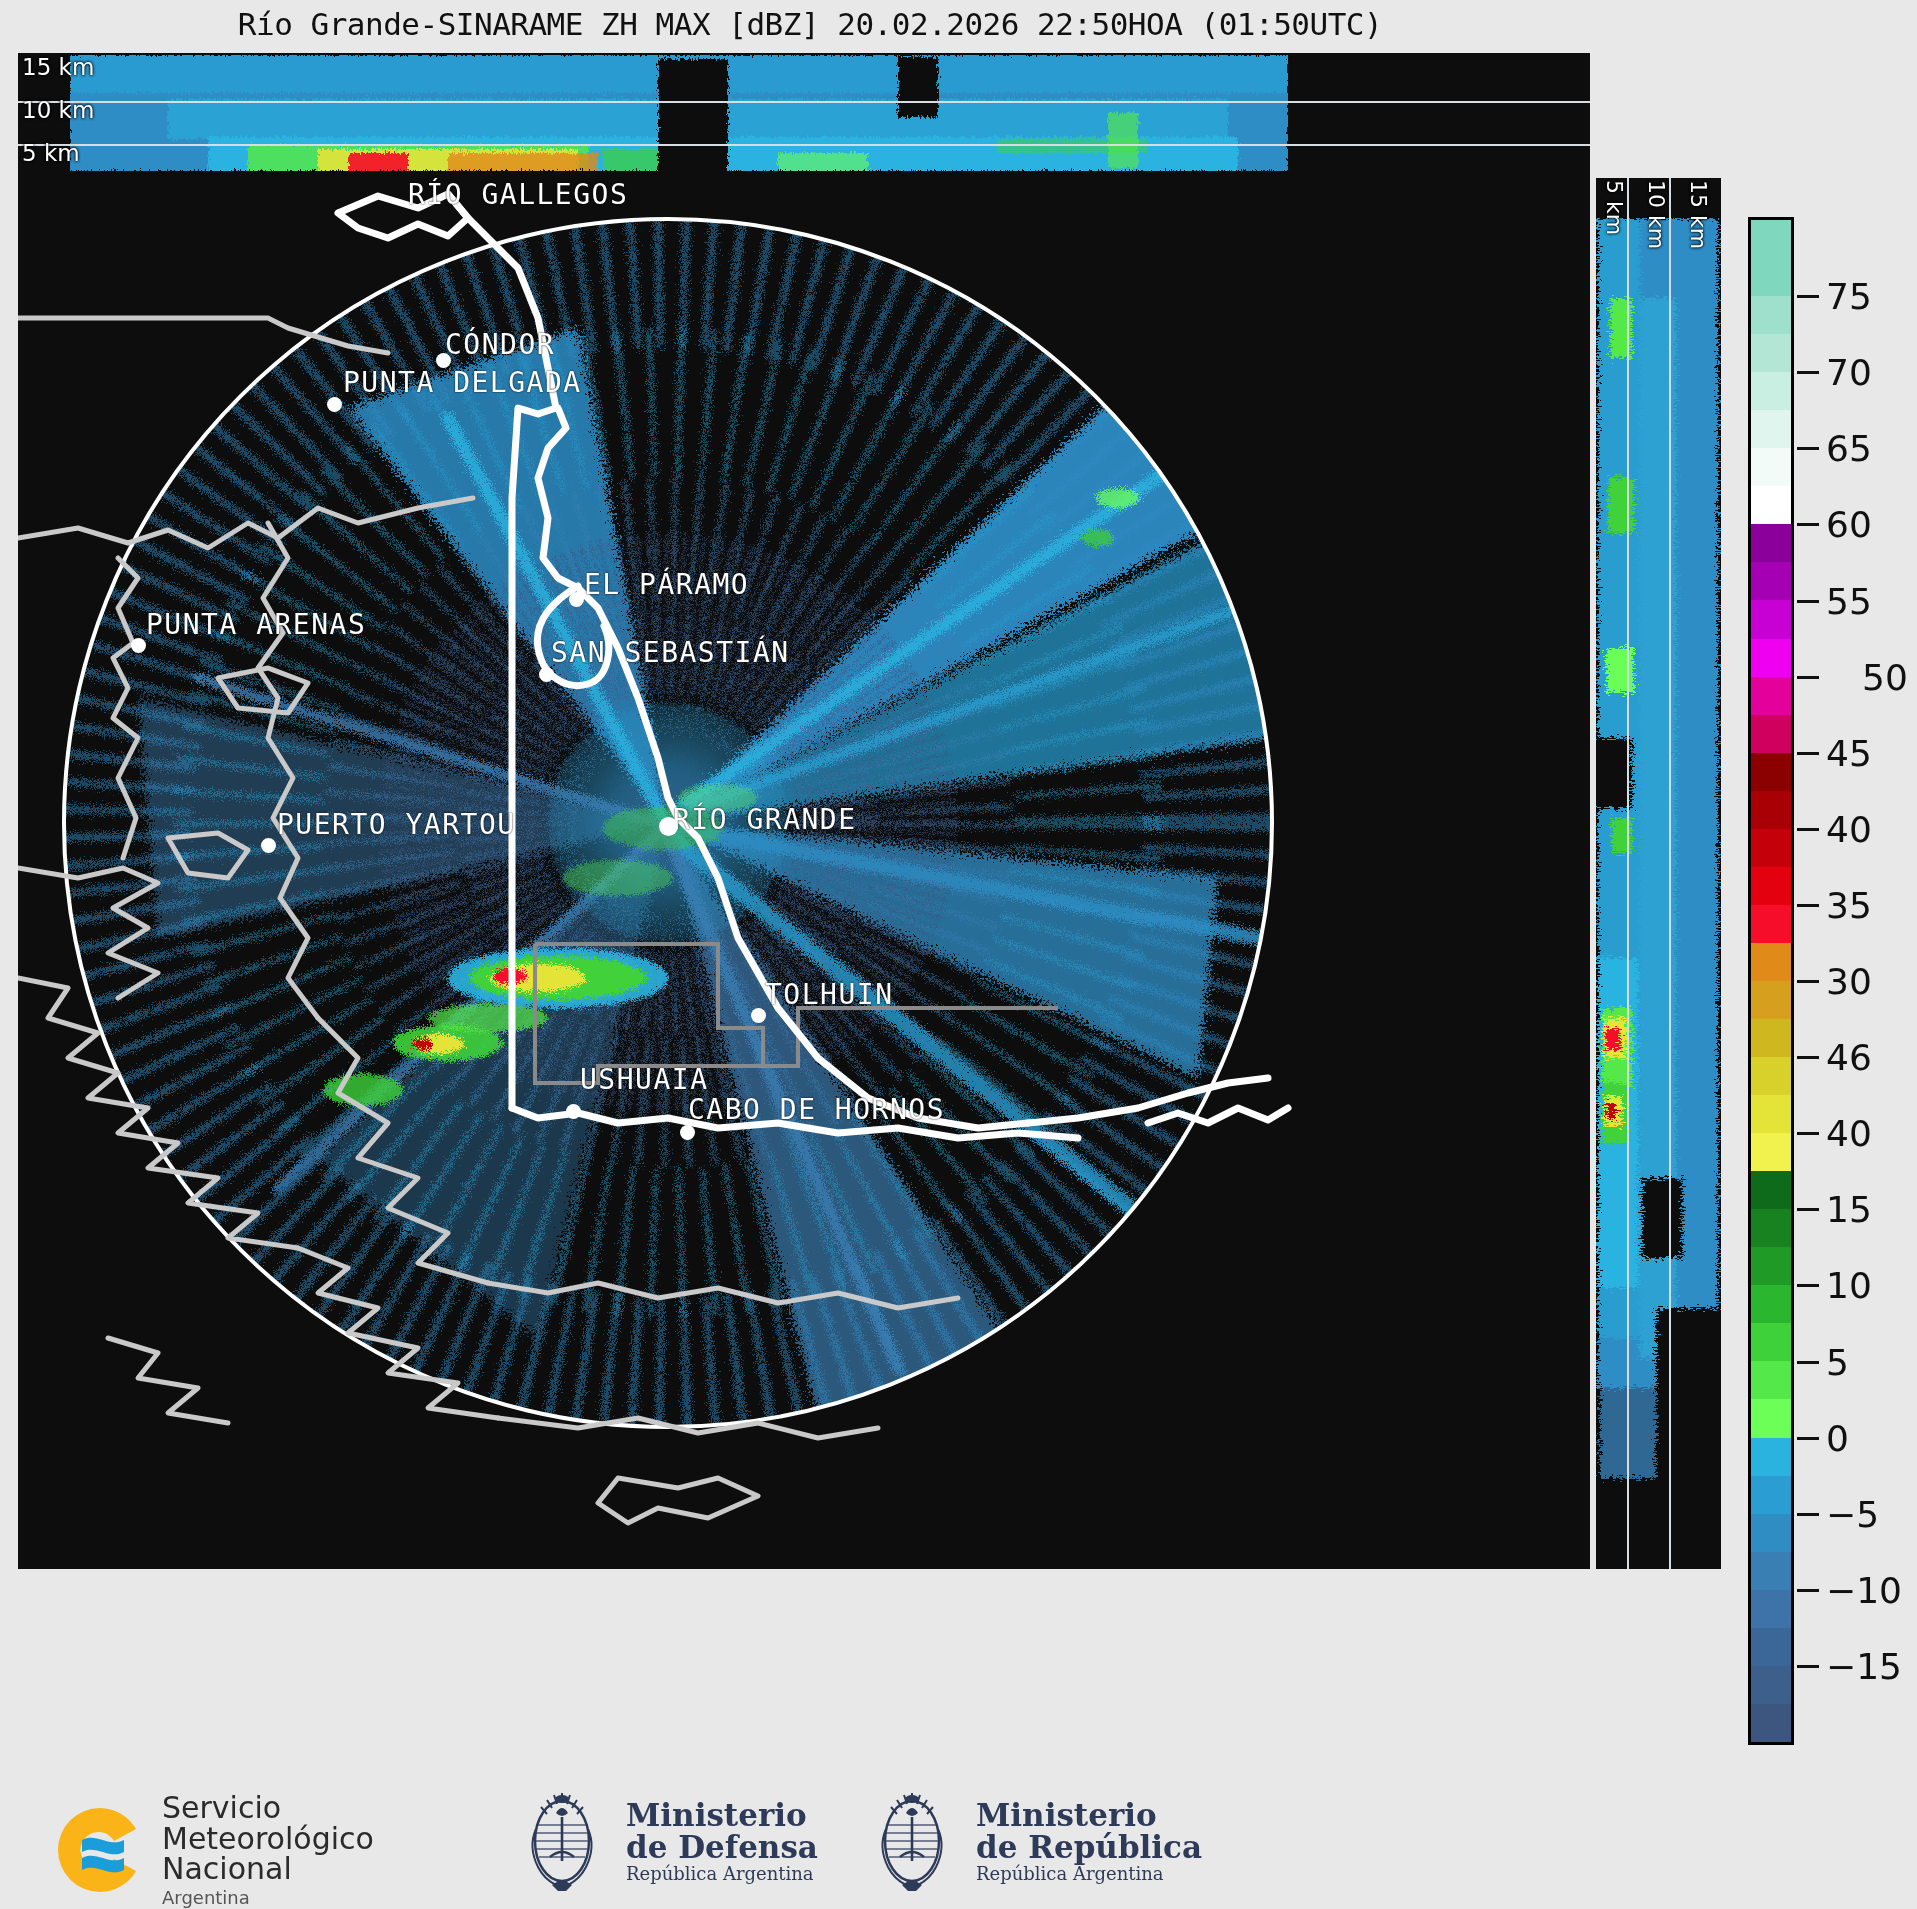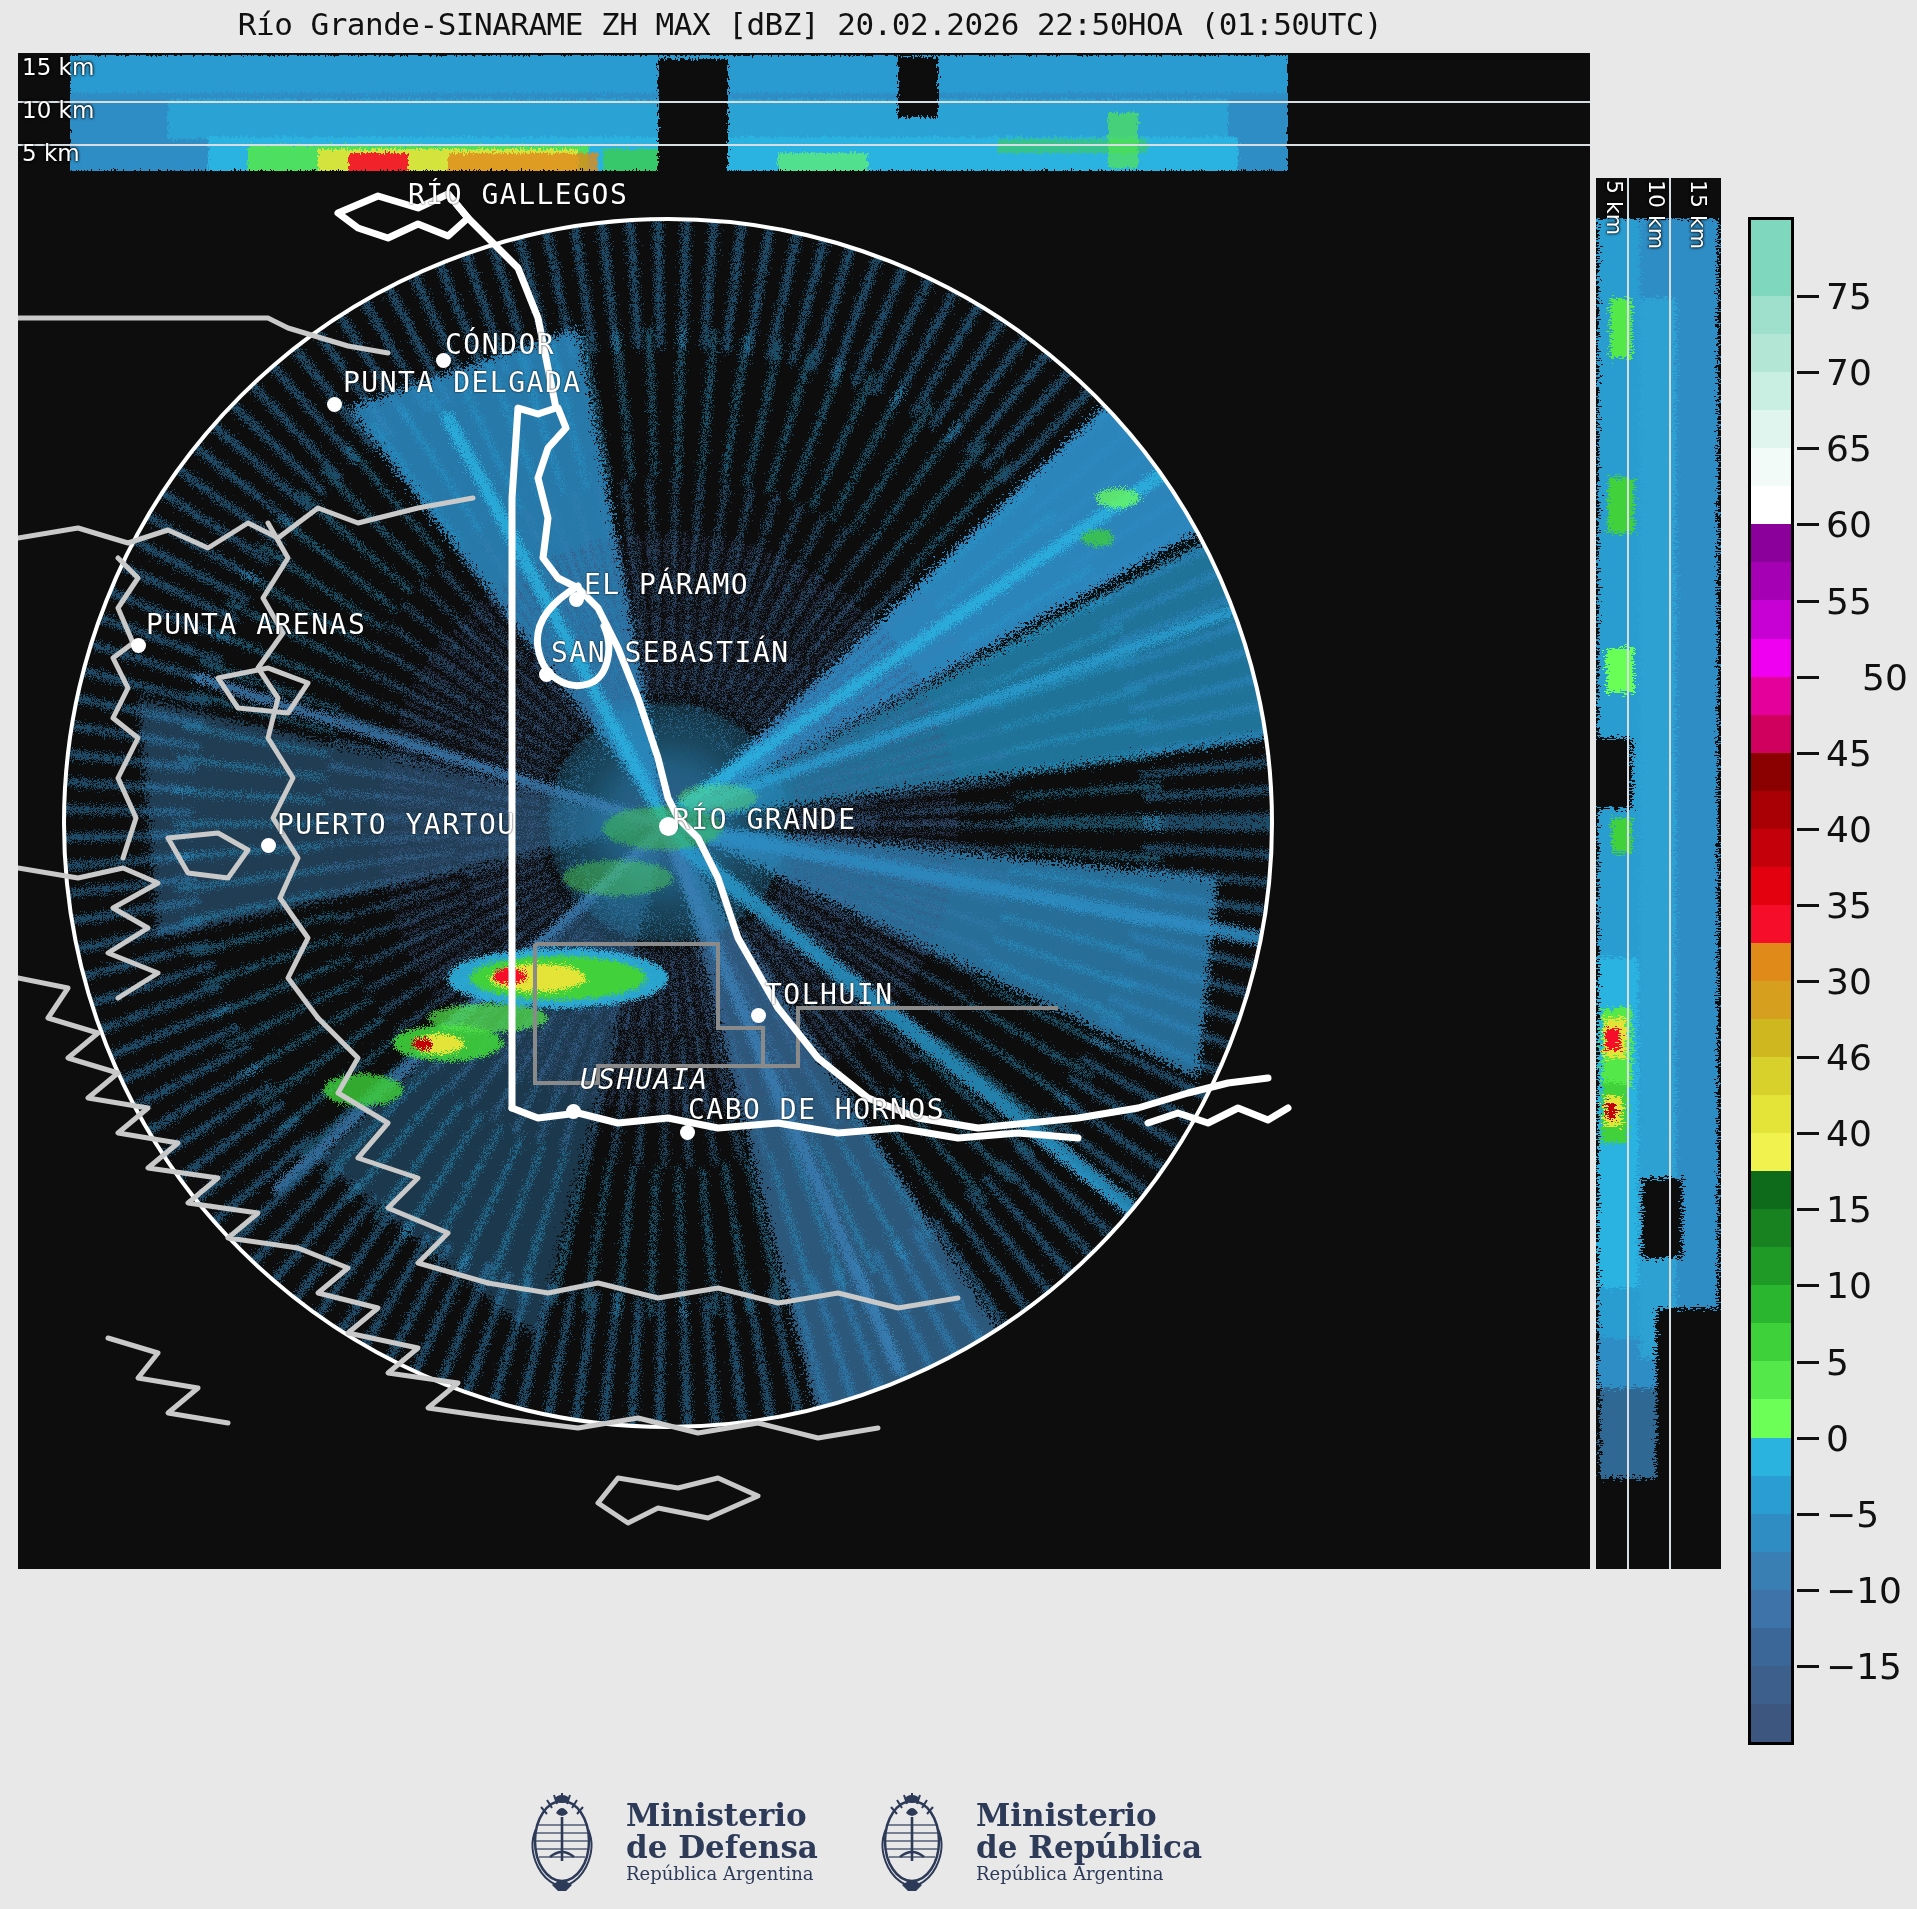--- a/index.html
+++ b/index.html
@@ -289,21 +289,21 @@
     <div class="citydot" style="left:243px;top:660px;"></div>
     <div class="citylabel" style="left:259px;top:630px;">PUERTO YARTOU</div>
 
     <div class="citydot" style="left:641px;top:639px;width:19px;height:19px;"></div>
     <div class="citylabel" style="left:655px;top:597px;margin-top:28px;">RÍO GRANDE</div>
 
     <div class="citydot" style="left:733px;top:830px;"></div>
     <div class="citylabel" style="left:747px;top:800px;">TOLHUIN</div>
 
     <div class="citydot" style="left:548px;top:926px;"></div>
-    <div class="citylabel" style="left:562px;top:885px;font-style:italic;">USHUAIA</div>
+    <div class="citylabel" style="left:562px;top:885px;">USHUAIA</div>
 
     <div class="citydot" style="left:662px;top:947px;"></div>
     <div class="citylabel" style="left:670px;top:915px;">CABO DE HORNOS</div>
   </div>
 
 
   <div id="xsec-right">
     <svg width="125" height="1391" viewBox="0 0 125 1391">
       <defs>
         <filter id="pxr" x="-10%" y="0" width="130%" height="100%">
@@ -419,20 +419,33 @@
       <div class="cbtick" style="top: 1512.7px;"></div>
       <div class="cblab" style="top: 1513.7px;">−5</div>
       <div class="cbtick" style="top: 1588.8px;"></div>
       <div class="cblab" style="top: 1589.8px;">−10</div>
       <div class="cbtick" style="top: 1664.9px;"></div>
       <div class="cblab" style="top: 1665.9px;">−15</div>
     </div>
 
   <div id="footer">
 
+    <div class="logo" style="left:52px;top:18px;">
+      <svg width="96" height="96" viewBox="0 0 96 96">
+        <path d="M48 6 A42 42 0 1 0 48 90 A42 42 0 0 0 84 69 L62 57 A18 18 0 1 1 62 39 L84 27 A42 42 0 0 0 48 6 Z" fill="#fbb417"></path>
+        <path d="M30 38 C44 30 58 46 72 38 L72 50 C58 58 44 42 30 50 Z" fill="#1b9dd9"></path>
+        <path d="M30 56 C44 48 58 64 72 56 L72 68 C58 76 44 60 30 68 Z" fill="#1b9dd9"></path>
+      </svg>
+      <div class="smn-txt">
+        <div class="smn-l1">Servicio</div>
+        <div class="smn-l1">Meteorológico</div>
+        <div class="smn-l1">Nacional</div>
+        <div class="smn-l2">Argentina</div>
+      </div>
+    </div>
 
     <div class="logo" style="left:512px;top:12px;">
       <svg width="100" height="108" viewBox="0 0 100 108">
         <ellipse cx="50" cy="54" rx="27" ry="40" fill="none" stroke="#2d3a58" stroke-width="2.5"></ellipse>
         <g stroke="#2d3a58" stroke-width="1.4" opacity="0.8">
           <line x1="26" y1="38" x2="74" y2="38"></line>
             <line x1="24" y1="46" x2="76" y2="46"></line>
           <line x1="24" y1="54" x2="76" y2="54"></line>
             <line x1="24" y1="62" x2="76" y2="62"></line>
           <line x1="27" y1="70" x2="73" y2="70"></line>

